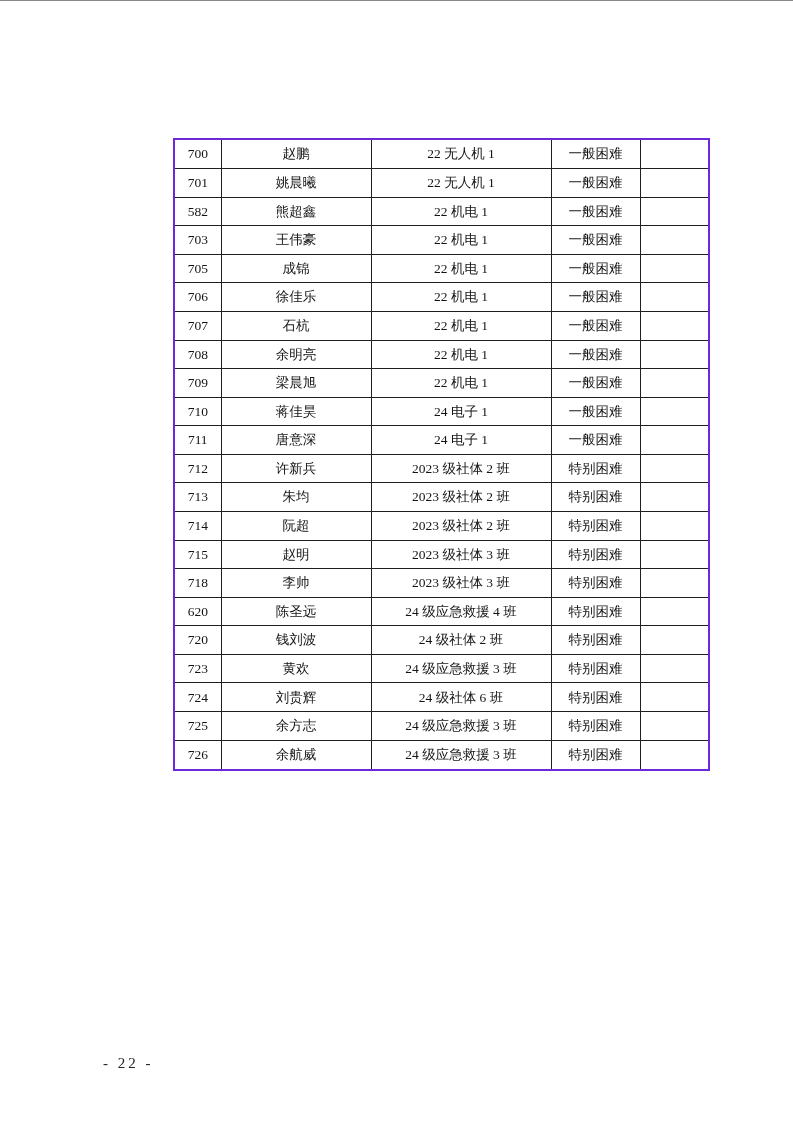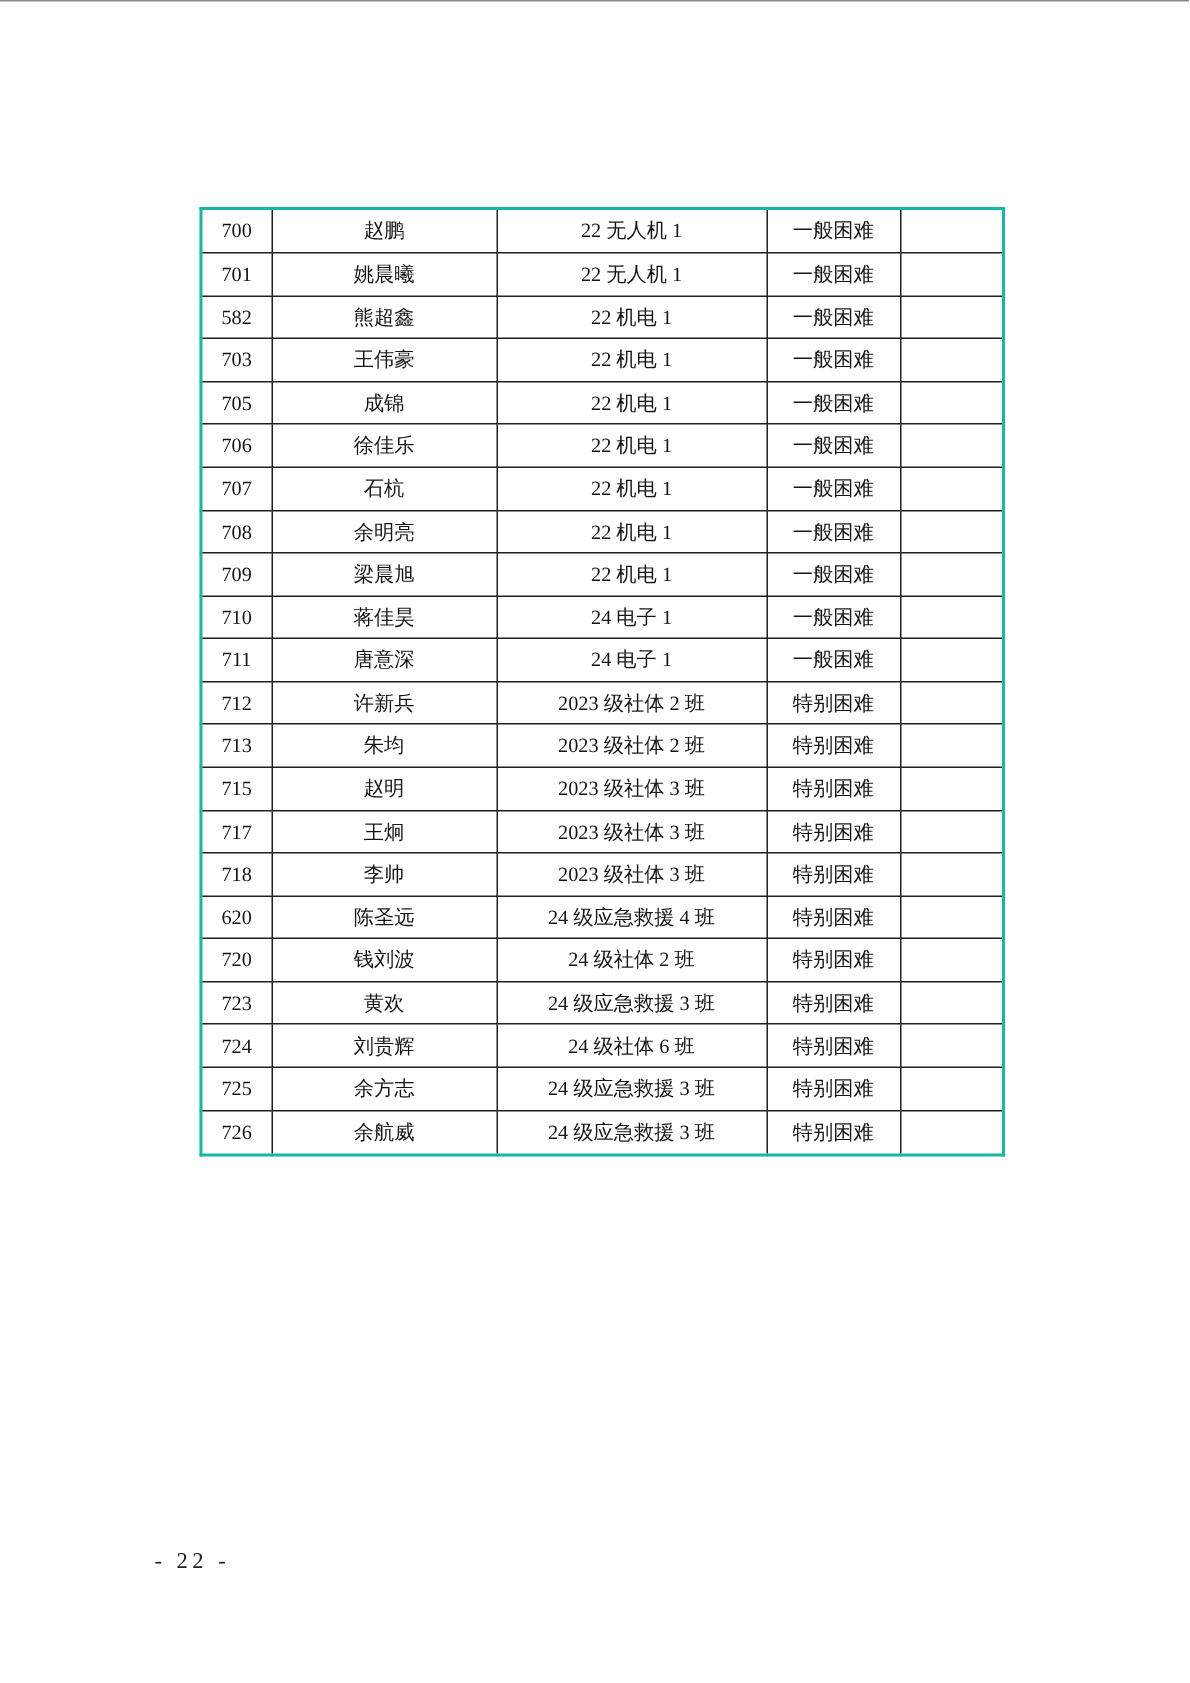--- a/index.html
+++ b/index.html
@@ -28,37 +28,38 @@
     position: absolute;
     left: 133px;
     top: 138px;
     width: 535px;
   }
   table.roster {
     border-collapse: collapse;
     table-layout: fixed;
     width: 535px;
     height: 633px;
-    border: 2px solid #14b8a6;
+    border: 2px solid #6d28d9;
+    margin-left: 40px;
   }
   table.roster td {
     border: 1px solid #1f1f1f;
     text-align: center;
     vertical-align: middle;
     font-size: 13.5px;
     line-height: 1;
     padding: 0;
     white-space: nowrap;
     overflow: hidden;
     color: #141414;
   }
   .page-number {
     position: absolute;
     left: 103px;
-    top: 1033px;
+    top: 1055px;
     font-size: 15px;
     letter-spacing: 3px;
     color: #222222;
   }
 </style>
 </head>
 <body>
 
 <div class="page">
   <div class="scan-edge"></div>
@@ -158,34 +159,34 @@
             <td></td>
           </tr>
           <tr>
             <td>713</td>
             <td>朱均</td>
             <td>2023 级社体 2 班</td>
             <td>特别困难</td>
             <td></td>
           </tr>
           <tr>
+            <td>714</td>
+            <td>阮超</td>
+            <td>2023 级社体 2 班</td>
+            <td>特别困难</td>
+            <td></td>
+          </tr>
+          <tr>
             <td>715</td>
             <td>赵明</td>
             <td>2023 级社体 3 班</td>
             <td>特别困难</td>
             <td></td>
           </tr>
           <tr>
-            <td>717</td>
-            <td>王炯</td>
-            <td>2023 级社体 3 班</td>
-            <td>特别困难</td>
-            <td></td>
-          </tr>
-          <tr>
             <td>718</td>
             <td>李帅</td>
             <td>2023 级社体 3 班</td>
             <td>特别困难</td>
             <td></td>
           </tr>
           <tr>
             <td>620</td>
             <td>陈圣远</td>
             <td>24 级应急救援 4 班</td>

